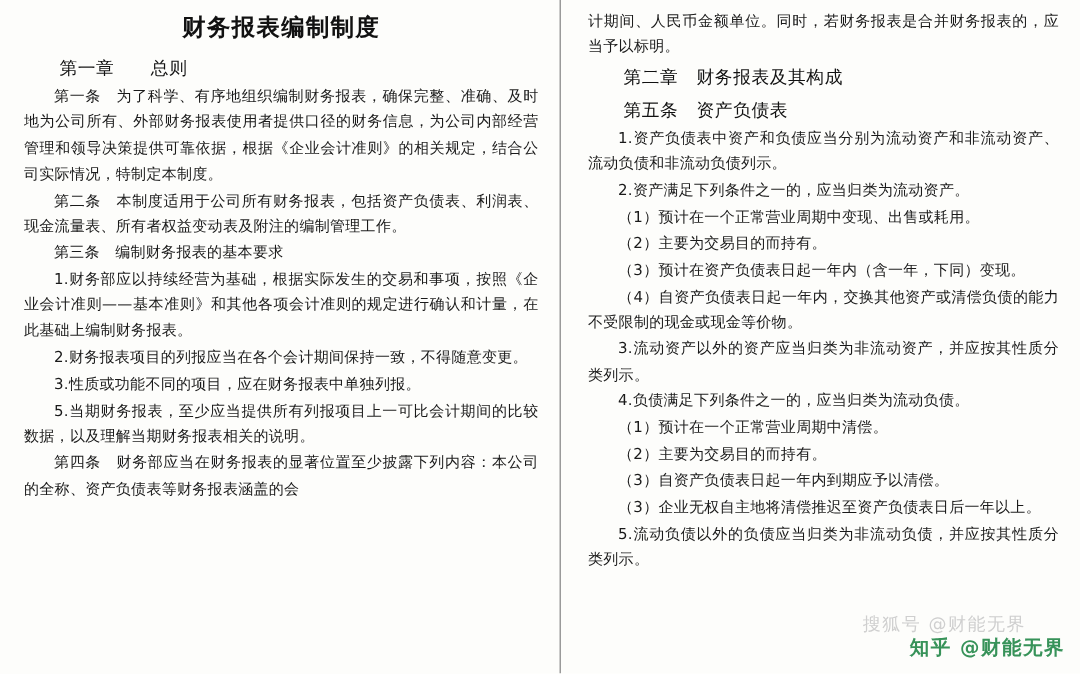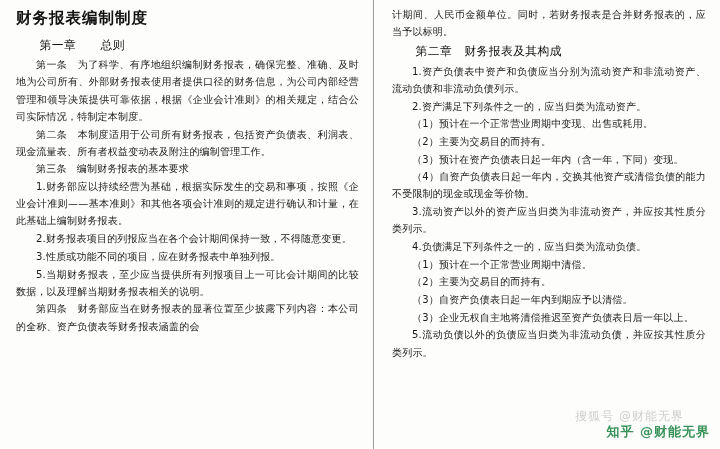--- a/index.html
+++ b/index.html
@@ -30,21 +30,21 @@
   }
   .col-left {
     width: 374px;
     border-right: 1px solid #9a9a9a;
   }
   .col-right {
     width: 346px;
     padding-left: 18px;
   }
   .doc-title {
-    text-align: left;
+    text-align: center;
     font-size: 15.5px;
     font-weight: bold;
     letter-spacing: 1px;
     color: #111;
     margin: 2px 0 6px 0;
     font-family: "DejaVu Sans", "Liberation Sans", sans-serif;
   }
   .para {
     font-size: 10px;
     line-height: 1.72;
@@ -101,20 +101,21 @@
     <div class="para indent-2">1.财务部应以持续经营为基础，根据实际发生的交易和事项，按照《企业会计准则——基本准则》和其他各项会计准则的规定进行确认和计量，在此基础上编制财务报表。</div>
     <div class="para indent-2">2.财务报表项目的列报应当在各个会计期间保持一致，不得随意变更。</div>
     <div class="para indent-2">3.性质或功能不同的项目，应在财务报表中单独列报。</div>
     <div class="para indent-2">5.当期财务报表，至少应当提供所有列报项目上一可比会计期间的比较数据，以及理解当期财务报表相关的说明。</div>
     <div class="para indent-2">第四条　财务部应当在财务报表的显著位置至少披露下列内容：本公司的全称、资产负债表等财务报表涵盖的会</div>
   </div>
 
   <div class="col col-right">
     <div class="para indent-0">计期间、人民币金额单位。同时，若财务报表是合并财务报表的，应当予以标明。</div>
     <div class="chapter">第二章　财务报表及其构成</div>
+    <div class="chapter">第五条　资产负债表</div>
     <div class="para indent-2">1.资产负债表中资产和负债应当分别为流动资产和非流动资产、流动负债和非流动负债列示。</div>
     <div class="para indent-2">2.资产满足下列条件之一的，应当归类为流动资产。</div>
     <div class="para indent-2">（1）预计在一个正常营业周期中变现、出售或耗用。</div>
     <div class="para indent-2">（2）主要为交易目的而持有。</div>
     <div class="para indent-2">（3）预计在资产负债表日起一年内（含一年，下同）变现。</div>
     <div class="para indent-2">（4）自资产负债表日起一年内，交换其他资产或清偿负债的能力不受限制的现金或现金等价物。</div>
     <div class="para indent-2">3.流动资产以外的资产应当归类为非流动资产，并应按其性质分类列示。</div>
     <div class="para indent-2">4.负债满足下列条件之一的，应当归类为流动负债。</div>
     <div class="para indent-2">（1）预计在一个正常营业周期中清偿。</div>
     <div class="para indent-2">（2）主要为交易目的而持有。</div>

